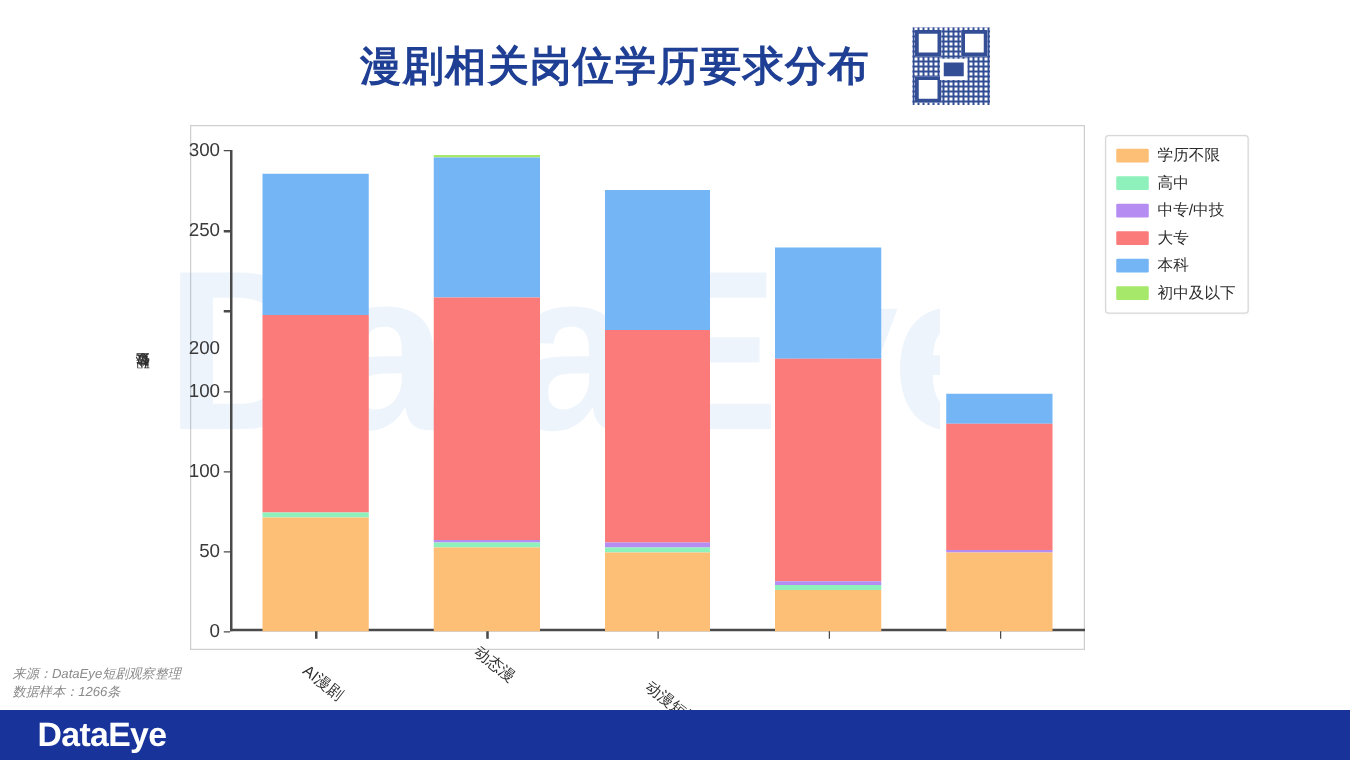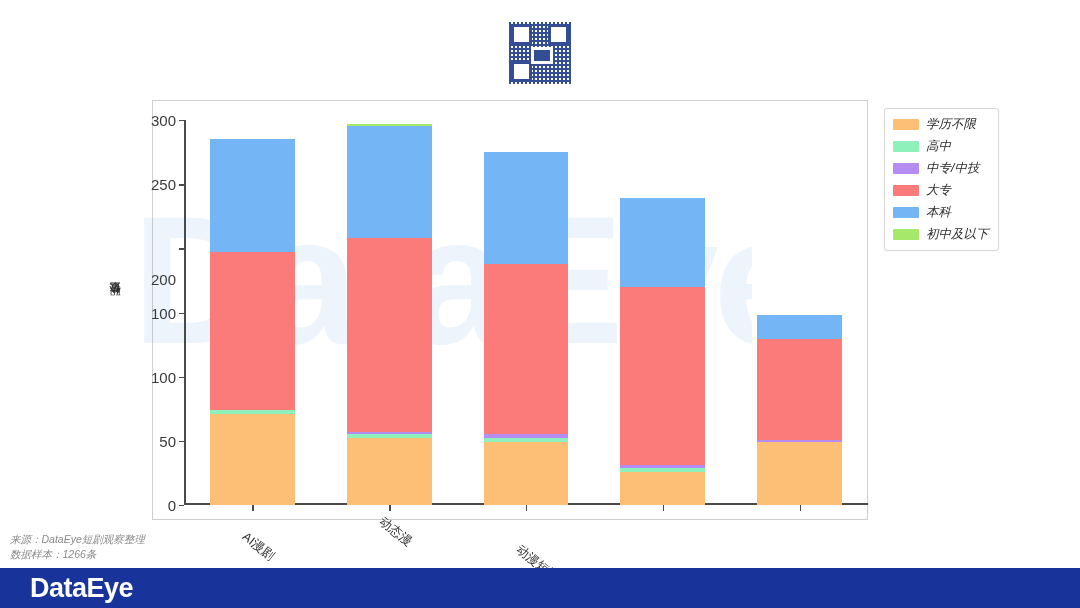--- a/index.html
+++ b/index.html
@@ -79,21 +79,21 @@
   }
 
   
   .legend{
     position:absolute;left:884px;top:108px;
     background:#ffffff;border:1px solid #d8d8d8;border-radius:3px;
     padding:7px 9px 7px 8px;
     display:flex;flex-direction:column;gap:5px;
     box-shadow:0 0 2px rgba(0,0,0,.05);
   }
-  .legend-item{display:flex;align-items:center;gap:7px;font-style:italic;}
+  .legend-item{display:flex;align-items:center;gap:7px;}
   .legend-swatch{width:26px;height:11px;flex:none;border-radius:1px;}
   .legend-text{font-size:12.5px;color:#2b2b2b;white-space:nowrap;}
 
   
   .source{
     position:absolute;left:10px;top:532px;
     font-size:10.5px;color:#8a8a8a;line-height:15px;white-space:nowrap;font-style:italic;
   }
 
   
@@ -103,20 +103,21 @@
   }
   .footer-logo{
     position:absolute;left:30px;top:50%;transform:translateY(-50%);
     color:#ffffff;font-size:27px;font-weight:700;letter-spacing:-.5px;
   }
 </style>
 </head>
 <body>
 
 <div class="title-row">
+  <div class="page-title">漫剧相关岗位学历要求分布</div>
   <div class="qr">
     <span class="qr-bl"></span>
       <span class="qr-mid"></span>
   </div>
 </div>
 
 <div class="plot-frame"></div>
 
 <div class="watermark">DataEye</div>
 

